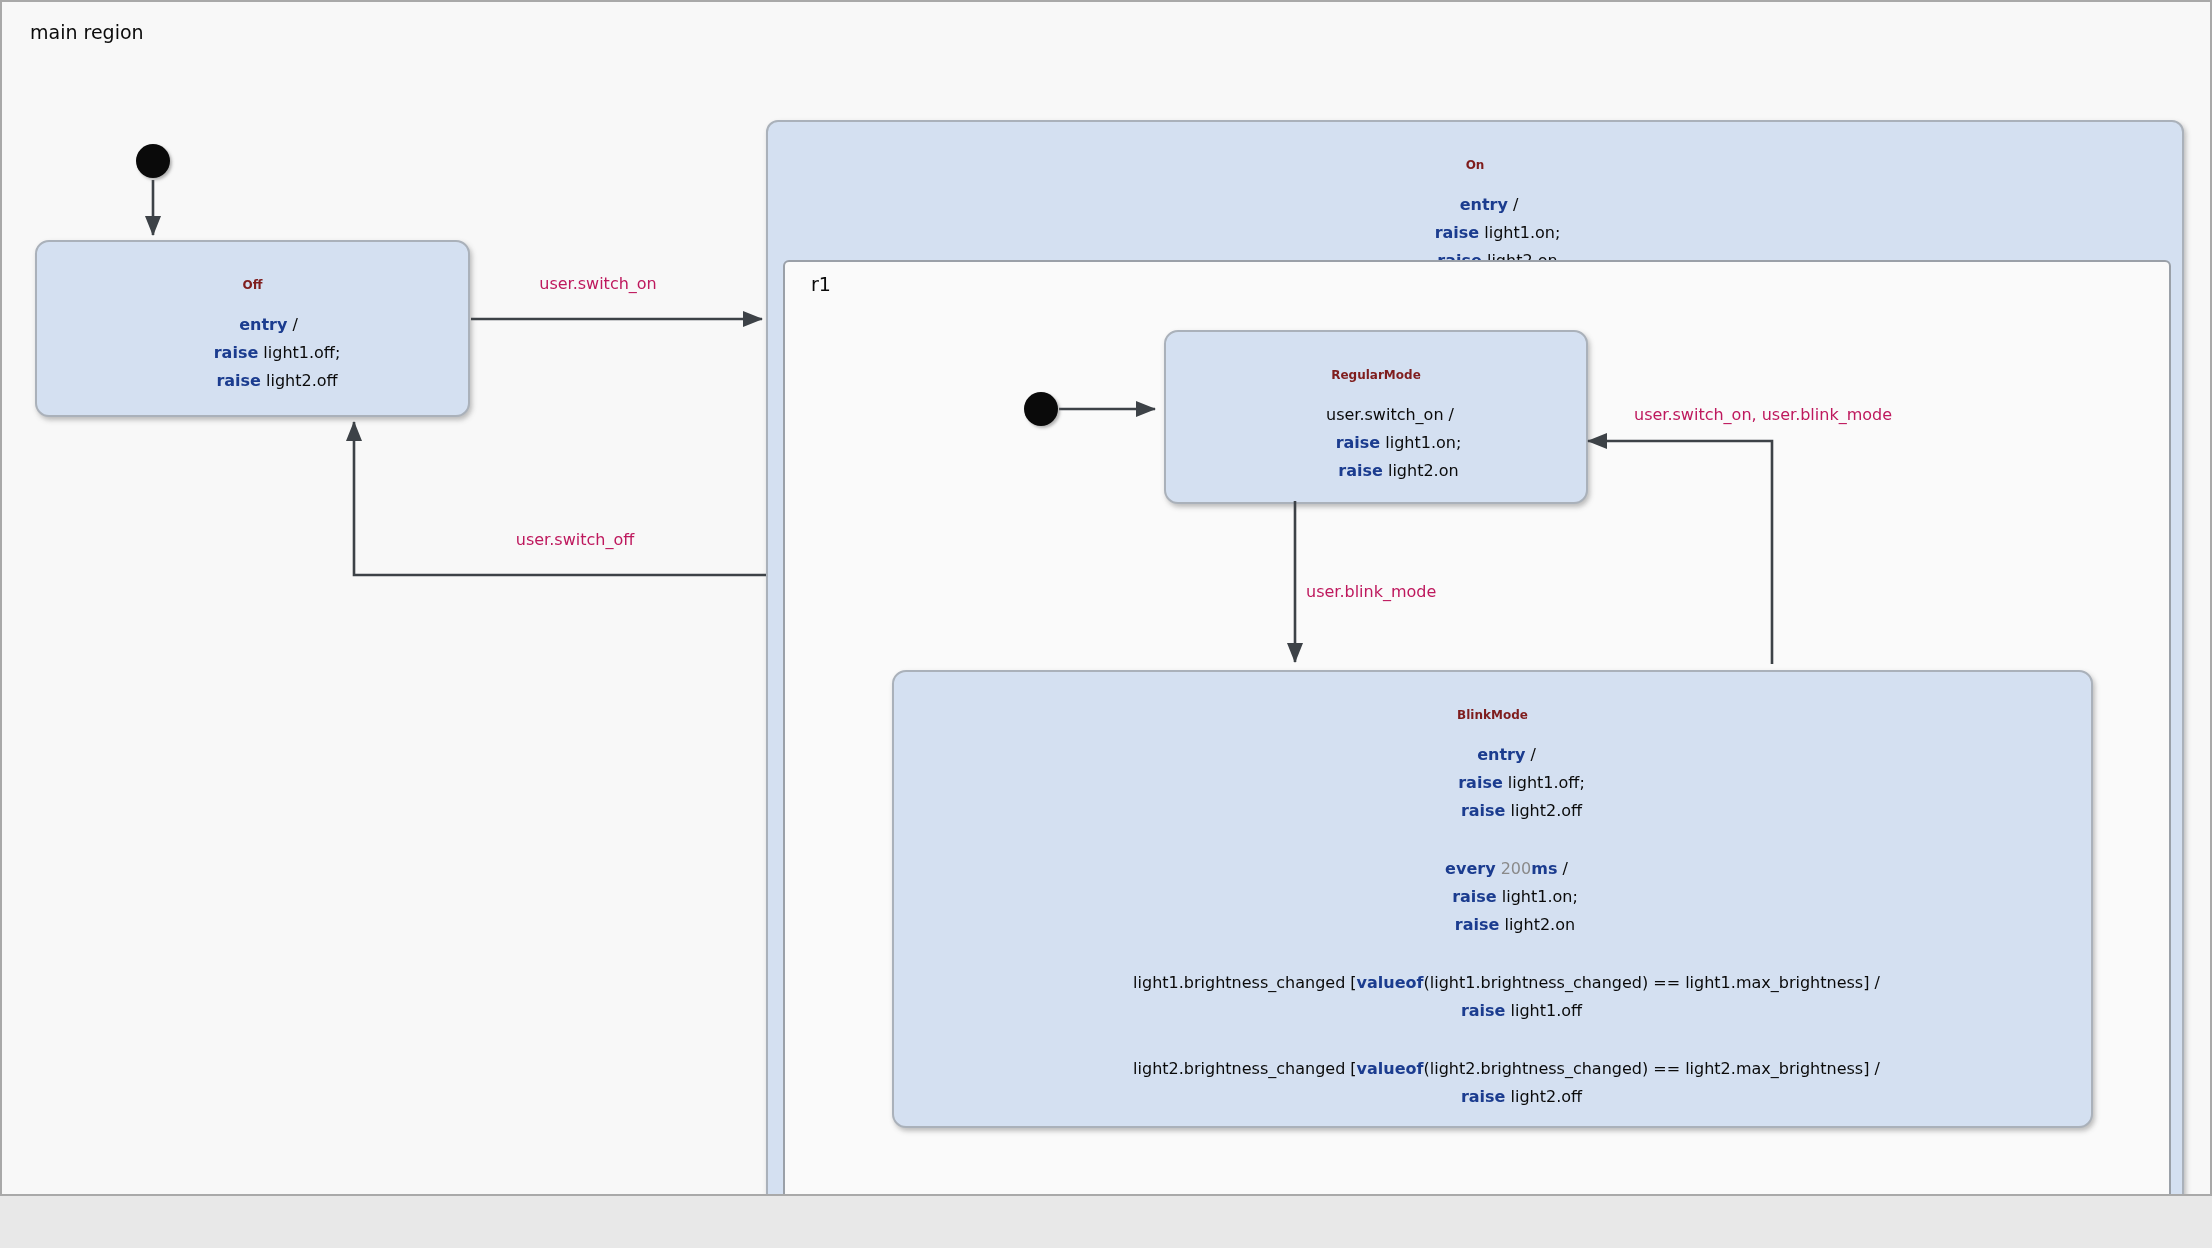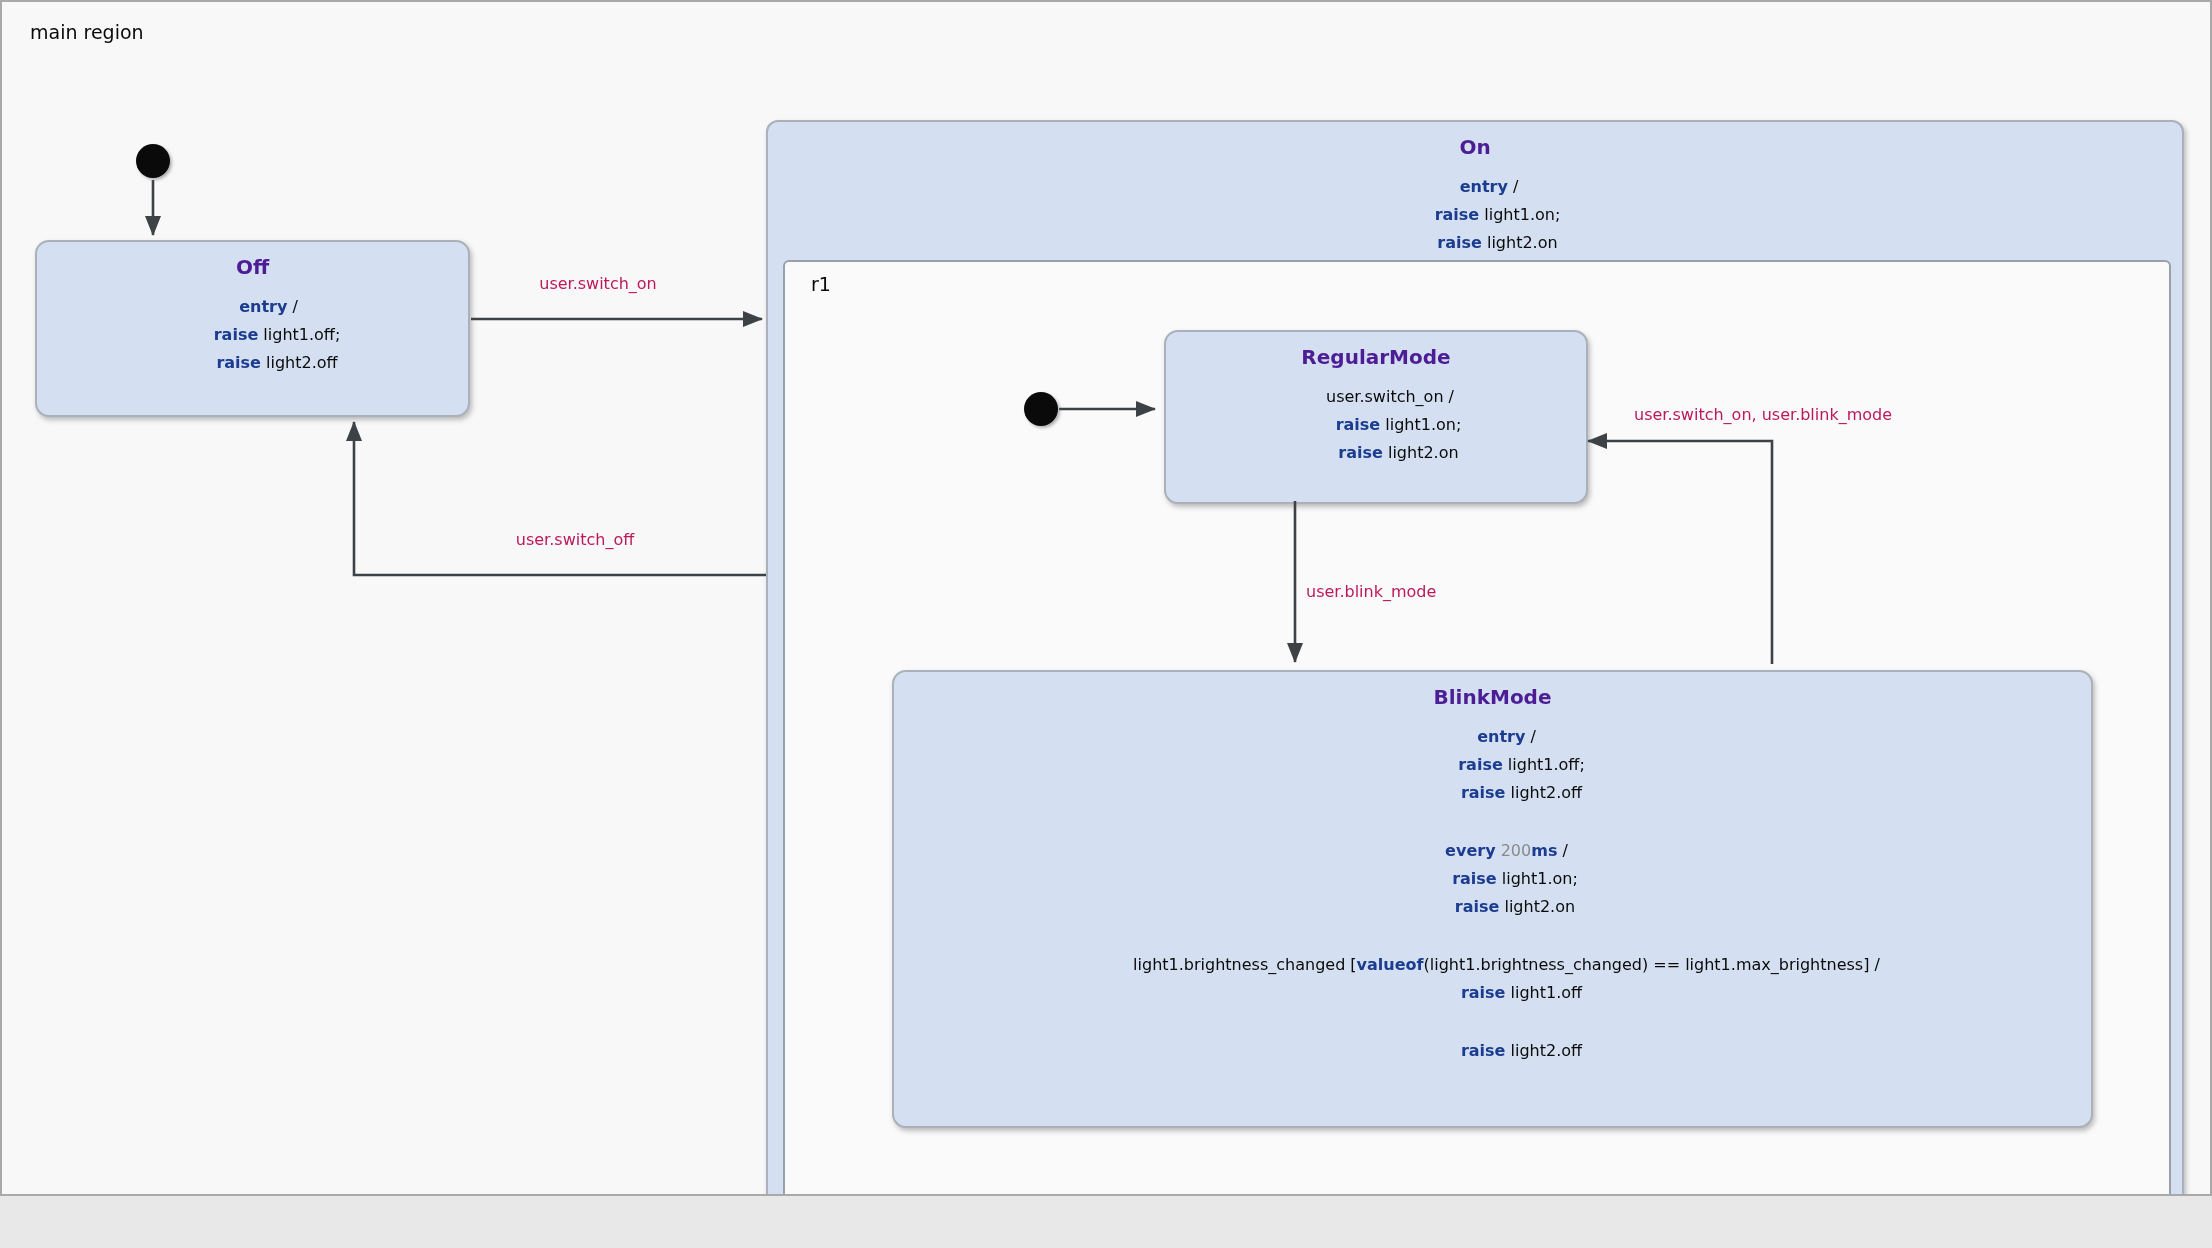--- a/index.html
+++ b/index.html
@@ -14,22 +14,22 @@
     position:absolute;left:28px;top:16px;font-size:19px;line-height:28px;color:#0a0a0a;
   }
   .state{
     position:absolute;box-sizing:border-box;
     background:var(--state-fill,#d4e0f1);
     border:2px solid var(--state-border,#aab1ba);
     border-radius:14px;
     box-shadow:2px 3px 5px rgba(110,110,110,0.45);
   }
   .state-title{
-    text-align:center;font-weight:bold;font-size:20px;line-height:27px;
-    padding-top:12px;color:#4c1d95;white-space:nowrap;
+    text-align:center;font-weight:bold;font-size:12px;line-height:27px;
+    padding-top:30px;color:#7f1d1d;white-space:nowrap;
   }
   .state-body{padding-top:12px;font-size:16px;text-align:center;}
   .code-line{height:28px;line-height:28px;white-space:pre;}
   .code-line.blank{height:30px;}
   .code-line .kw{color:var(--kw,#1b3c8f);font-weight:bold;}
   .code-line .num{color:var(--num,#8a8a8a);margin-top:24px;}
   .code-line .pl{color:#0a0a0a;}
   .ind1{padding-left:17px;}
   .ind2{padding-left:30px;}
 
@@ -113,20 +113,21 @@
             <div class="code-line ind2"><span class="kw">raise</span><span class="pl"> light1.off;</span></div>
             <div class="code-line ind2"><span class="kw">raise</span><span class="pl"> light2.off</span></div>
             <div class="code-line blank"></div>
             <div class="code-line"><span class="kw">every</span><span class="pl"> </span><span class="num">200</span><span class="kw">ms</span><span class="pl"> /</span></div>
             <div class="code-line ind1"><span class="kw">raise</span><span class="pl"> light1.on;</span></div>
             <div class="code-line ind1"><span class="kw">raise</span><span class="pl"> light2.on</span></div>
             <div class="code-line blank"></div>
             <div class="code-line"><span class="pl">light1.brightness_changed [</span><span class="kw">valueof</span><span class="pl">(light1.brightness_changed) == light1.max_brightness] /</span></div>
             <div class="code-line ind2"><span class="kw">raise</span><span class="pl"> light1.off</span></div>
             <div class="code-line blank"></div>
+            <div class="code-line"><span class="pl">light2.brightness_changed [</span><span class="kw">valueof</span><span class="pl">(light2.brightness_changed) == light2.max_brightness] /</span></div>
             <div class="code-line ind2"><span class="kw">raise</span><span class="pl"> light2.off</span></div>
           </div>
       </div>
     </div>
   </div>
 
   <svg class="wires" width="2212" height="1248" viewBox="0 0 2212 1248">
     <defs>
       <marker id="arrow" viewBox="0 0 20 16" refX="19" refY="8" markerWidth="20" markerHeight="16" orient="auto" markerUnits="userSpaceOnUse">
         <path d="M0,0 L20,8 L0,16 Z" fill="#3d4247"></path>

